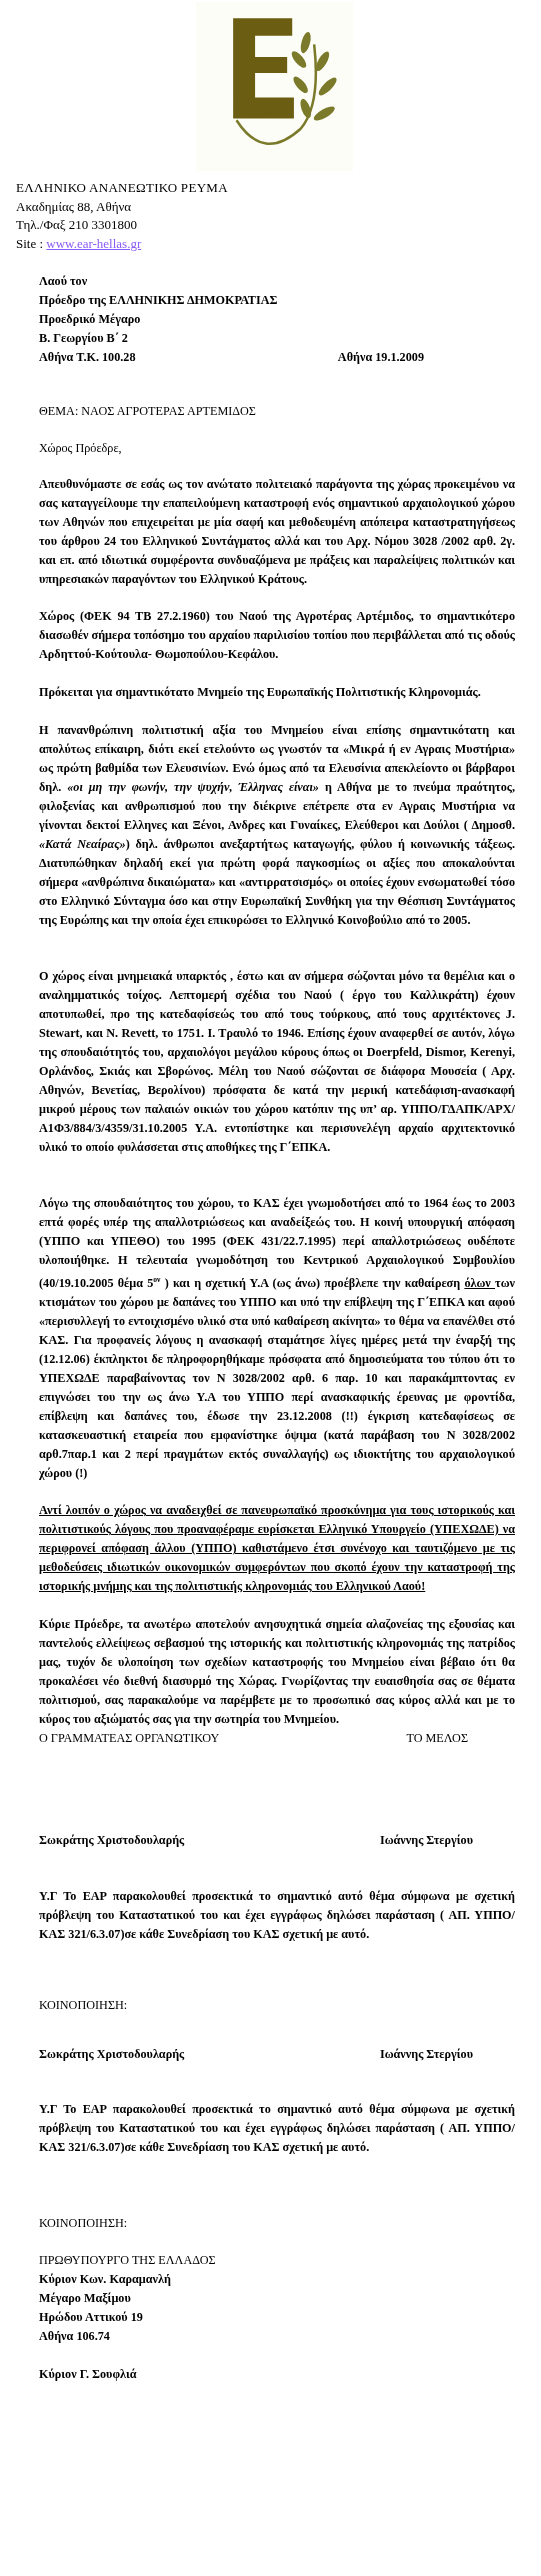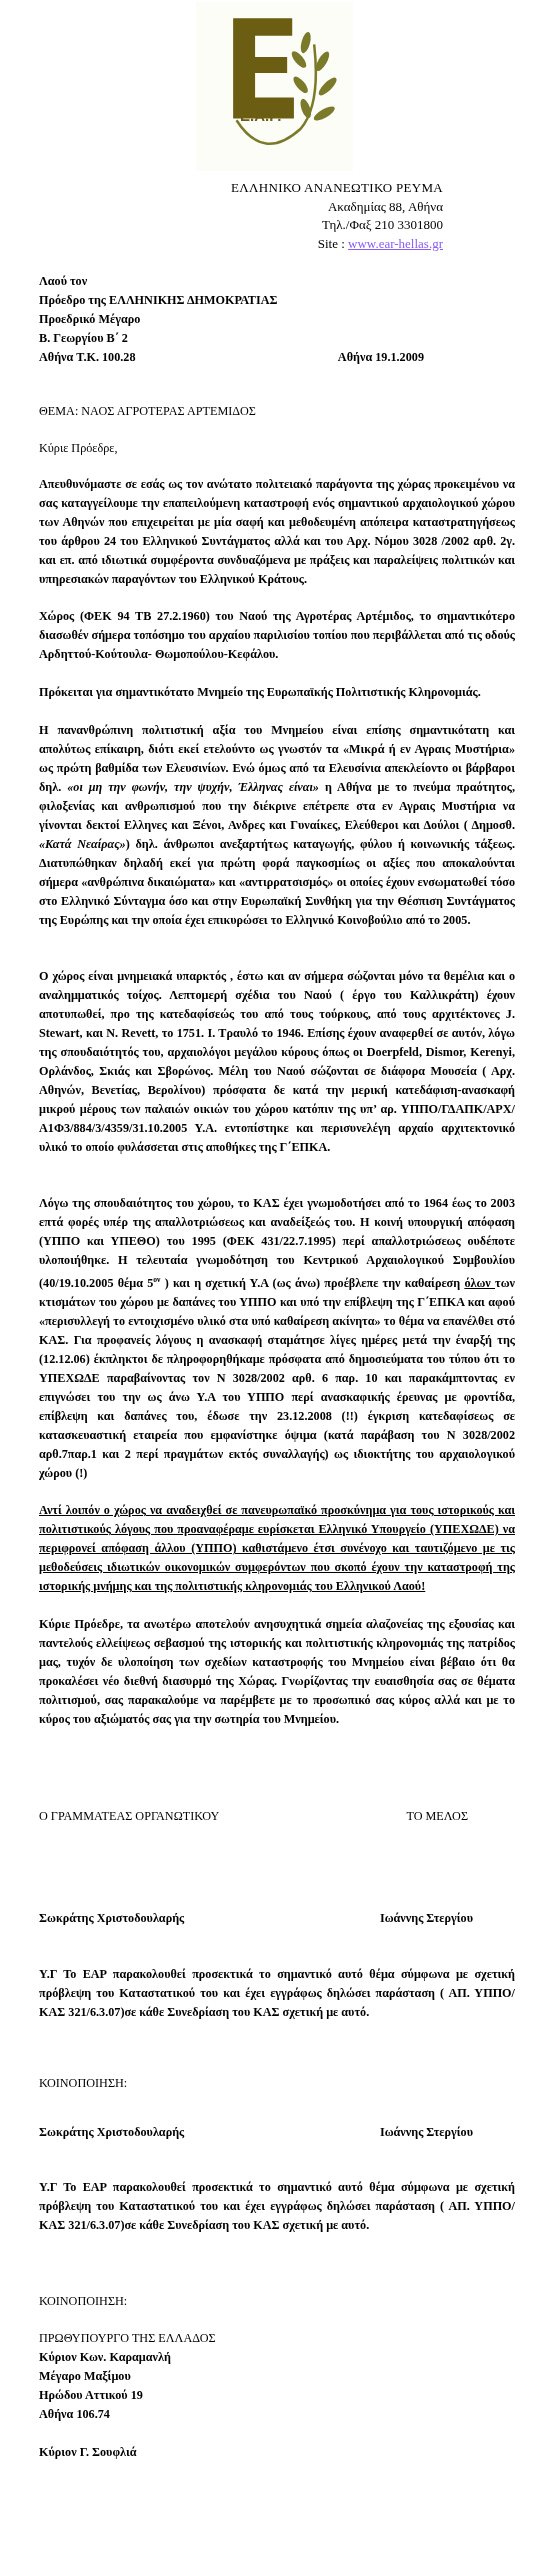--- a/index.html
+++ b/index.html
@@ -11,22 +11,22 @@
       font-size: 12.2px;
       font-weight: bold;
     }
     .page { position: relative; width: 541px; }
     .logo {
       position: absolute; left: 196px; top: 1.7px; width: 157px; height: 169px;
       background: #fdfdf8;
     }
     .logo svg { display: block; }
     .letterhead {
-      position: absolute; left: 0; top: 179px; width: 443px;
-      text-align: right; font-weight: normal; font-size: 13px; line-height: 18.6px;
+      position: absolute; left: 16px; top: 179px; width: 443px;
+      text-align: left; font-weight: normal; font-size: 13px; line-height: 18.6px;
     }
     .letterhead .org { letter-spacing: 0.3px; }
     .letterhead a { color: #8b5cf6; text-decoration: underline; }
     .content { position: absolute; left: 39px; top: 272px; width: 476px; }
     .addr { line-height: 19px; }
     .addr-row { display: flex; justify-content: space-between; }
     .addr-row .date { margin-right: 91px; }
     .subject { margin-top: 35px; line-height: 18.6px; font-weight: normal; }
     .greet { margin-top: 18.6px; line-height: 18.6px; font-weight: normal; }
     p.body {
@@ -49,21 +49,21 @@
       <path d="M44 19 H114 V40 H70 V65 H108 V84 H70 V113 H116 V138 H44 Z" fill="#6b5e12"></path>
       <path d="M48 140 Q80 190 124 150 Q148 122 140 50" fill="none" stroke="#7a7a2a" stroke-width="3"></path>
       <ellipse cx="130" cy="48" rx="5" ry="13" transform="rotate(15 130 48)" fill="#7a7a2a"></ellipse>
       <ellipse cx="122" cy="68" rx="5" ry="12" transform="rotate(-40 122 68)" fill="#7a7a2a"></ellipse>
       <ellipse cx="150" cy="70" rx="5" ry="13" transform="rotate(30 150 70)" fill="#7a7a2a"></ellipse>
       <ellipse cx="124" cy="98" rx="5" ry="12" transform="rotate(-40 124 98)" fill="#7a7a2a"></ellipse>
       <ellipse cx="156" cy="100" rx="5" ry="14" transform="rotate(45 156 100)" fill="#7a7a2a"></ellipse>
       <ellipse cx="130" cy="126" rx="5" ry="12" transform="rotate(-20 130 126)" fill="#7a7a2a"></ellipse>
       <ellipse cx="152" cy="132" rx="5" ry="14" transform="rotate(60 152 132)" fill="#7a7a2a"></ellipse>
     </svg>
-    <span style="position:absolute;left:44px;top:105px;font-family:Liberation Sans, sans-serif;font-size:15px;color:#6b5e12;font-weight:bold;">E.A.P.</span>
+    <span style="position:absolute;left:44px;top:105px;font-family:Liberation Sans, sans-serif;font-size:12px;color:#6b5e12;font-weight:bold;">E.A.P.</span>
   </div>
 
   <div class="letterhead">
     <div class="org">ΕΛΛΗΝΙΚΟ ΑΝΑΝΕΩΤΙΚΟ ΡΕΥΜΑ</div>
     <div>Ακαδημίας 88, Αθήνα</div>
     <div>Τηλ./Φαξ  210 3301800</div>
     <div>
       <span>Site : </span><a>www.ear-hellas.gr</a>
     </div>
   </div>
@@ -74,32 +74,32 @@
       <div>Πρόεδρο της ΕΛΛΗΝΙΚΗΣ  ΔΗΜΟΚΡΑΤΙΑΣ</div>
       <div>Προεδρικό Μέγαρο</div>
       <div>Β. Γεωργίου Β΄ 2</div>
       <div class="addr-row">
         <span>Αθήνα Τ.Κ. 100.28</span>
         <span class="date">Αθήνα  19.1.2009</span>
       </div>
     </div>
 
     <div class="subject">ΘΕΜΑ: ΝΑΟΣ ΑΓΡΟΤΕΡΑΣ  ΑΡΤΕΜΙΔΟΣ</div>
-    <div class="greet">Κύριε Πρόεδρε,</div>
+    <div class="greet">Χώρος Πρόεδρε,</div>
 
     <p class="body" style="margin-top:17px">Απευθυνόμαστε σε εσάς ως τον ανώτατο πολιτειακό παράγοντα της χώρας προκειμένου να σας καταγγείλουμε την επαπειλούμενη καταστροφή ενός σημαντικού αρχαιολογικού χώρου των Αθηνών που επιχειρείται με μία σαφή και μεθοδευμένη απόπειρα καταστρατηγήσεως του άρθρου 24 του Ελληνικού Συντάγματος αλλά και του Αρχ. Νόμου  3028 /2002 αρθ. 2γ. και επ. από ιδιωτικά συμφέροντα συνδυαζόμενα με πράξεις και παραλείψεις πολιτικών και υπηρεσιακών παραγόντων του Ελληνικού Κράτους.</p>
     <p class="body" style="margin-top:18.6px">Χώρος (ΦΕΚ 94 ΤΒ 27.2.1960) του Ναού της Αγροτέρας Αρτέμιδος, το σημαντικότερο διασωθέν σήμερα τοπόσημο του αρχαίου παριλισίου τοπίου που περιβάλλεται  από τις οδούς Αρδηττού-Κούτουλα-  Θωμοπούλου-Κεφάλου.</p>
     <p class="body" style="margin-top:18.6px">Πρόκειται για σημαντικότατο Μνημείο της  Ευρωπαϊκής Πολιτιστικής Κληρονομιάς.</p>
     <p class="body" style="margin-top:18.6px"><span>Η πανανθρώπινη πολιτιστική αξία του Μνημείου είναι επίσης σημαντικότατη και απολύτως επίκαιρη, διότι εκεί ετελούντο ως γνωστόν τα «Μικρά ή εν Αγραις Μυστήρια» ως πρώτη βαθμίδα των Ελευσινίων. Ενώ όμως από τα Ελευσίνια απεκλείοντο οι βάρβαροι δηλ. </span><span class="i">«οι μη την φωνήν, την ψυχήν, Έλληνας είναι»</span><span> η Αθήνα με το πνεύμα πραότητος, φιλοξενίας και ανθρωπισμού που την διέκρινε επέτρεπε στα εν Αγραις Μυστήρια να γίνονται δεκτοί Ελληνες και Ξένοι, Ανδρες και Γυναίκες, Ελεύθεροι και Δούλοι ( Δημοσθ. </span><span class="i">«Κατά Νεαίρας»</span><span>) δηλ. άνθρωποι ανεξαρτήτως καταγωγής, φύλου ή κοινωνικής τάξεως. Διατυπώθηκαν δηλαδή εκεί για πρώτη φορά παγκοσμίως οι αξίες που αποκαλούνται σήμερα «ανθρώπινα δικαιώματα» και «αντιρρατσισμός» οι οποίες έχουν ενσωματωθεί τόσο στο Ελληνικό Σύνταγμα όσο και στην  Ευρωπαϊκή Συνθήκη για την Θέσπιση Συντάγματος της Ευρώπης και την οποία έχει επικυρώσει το Ελληνικό Κοινοβούλιο από το 2005.</span></p>
     <p class="body" style="margin-top:37px">Ο χώρος είναι μνημειακά υπαρκτός , έστω και αν σήμερα σώζονται μόνο τα θεμέλια και ο  αναλημματικός τοίχος. Λεπτομερή σχέδια του Ναού ( έργο του Καλλικράτη) έχουν αποτυπωθεί, προ της κατεδαφίσεώς του από τους τούρκους, από τους αρχιτέκτονες J. Stewart, και N.  Revett,  το 1751. Ι. Τραυλό το 1946. Επίσης έχουν αναφερθεί σε αυτόν, λόγω της σπουδαιότητός του, αρχαιολόγοι μεγάλου κύρους όπως οι  Doerpfeld, Dismor, Kerenyi, Ορλάνδος, Σκιάς  και Σβορώνος. Μέλη του Ναού σώζονται σε διάφορα Μουσεία ( Αρχ. Αθηνών, Βενετίας, Βερολίνου) πρόσφατα δε κατά την μερική κατεδάφιση-ανασκαφή μικρού μέρους των παλαιών οικιών του χώρου κατόπιν της υπ’ αρ. ΥΠΠΟ/ΓΔΑΠΚ/ΑΡΧ/Α1Φ3/884/3/4359/31.10.2005   Υ.Α. εντοπίστηκε και περισυνελέγη αρχαίο αρχιτεκτονικό υλικό το οποίο φυλάσσεται στις αποθήκες της Γ΄ΕΠΚΑ.</p>
     <p class="body" style="margin-top:37px"><span>Λόγω της σπουδαιότητος του χώρου, το ΚΑΣ έχει γνωμοδοτήσει από το 1964 έως το 2003 επτά φορές υπέρ της απαλλοτριώσεως και αναδείξεώς του. Η κοινή υπουργική απόφαση (ΥΠΠΟ και ΥΠΕΘΟ) του 1995 (ΦΕΚ 431/22.7.1995) περί απαλλοτριώσεως ουδέποτε υλοποιήθηκε. Η τελευταία γνωμοδότηση του Κεντρικού Αρχαιολογικού Συμβουλίου (40/19.10.2005 θέμα 5</span><sup>ον</sup><span> ) και η σχετική Υ.Α (ως άνω) προέβλεπε την  καθαίρεση </span><span class="u">όλων </span><span>των κτισμάτων του χώρου με δαπάνες του ΥΠΠΟ και υπό την επίβλεψη της Γ΄ΕΠΚΑ και αφού «περισυλλεγή το εντοιχισμένο υλικό στα υπό καθαίρεση ακίνητα»  το θέμα να επανέλθει στό ΚΑΣ.  Για προφανείς λόγους η ανασκαφή σταμάτησε λίγες ημέρες μετά την έναρξή της (12.12.06)   έκπληκτοι δε πληροφορηθήκαμε πρόσφατα από δημοσιεύματα του τύπου ότι το ΥΠΕΧΩΔΕ παραβαίνοντας τον Ν 3028/2002 αρθ. 6 παρ. 10  και παρακάμπτοντας εν επιγνώσει του την ως άνω Υ.Α του ΥΠΠΟ περί ανασκαφικής έρευνας με φροντίδα, επίβλεψη και δαπάνες  του, έδωσε την 23.12.2008  (!!)  έγκριση κατεδαφίσεως σε κατασκευαστική εταιρεία που εμφανίστηκε  όψιμα (κατά παράβαση του Ν 3028/2002 αρθ.7παρ.1 και 2 περί πραγμάτων εκτός συναλλαγής) ως ιδιοκτήτης του αρχαιολογικού χώρου (!)</span></p>
     <p class="body u" style="margin-top:18.6px"> Αντί λοιπόν ο χώρος να αναδειχθεί σε  πανευρωπαϊκό προσκύνημα για τους ιστορικούς και πολιτιστικούς λόγους που προαναφέραμε ευρίσκεται Ελληνικό Υπουργείο (ΥΠΕΧΩΔΕ) να περιφρονεί απόφαση άλλου (ΥΠΠΟ) καθιστάμενο έτσι συνένοχο και ταυτιζόμενο με τις μεθοδεύσεις ιδιωτικών οικονομικών συμφερόντων που σκοπό έχουν την καταστροφή της ιστορικής μνήμης και της πολιτιστικής κληρονομιάς του Ελληνικού Λαού!</p>
     <p class="body" style="margin-top:18.6px">Κύριε Πρόεδρε, τα ανωτέρω αποτελούν ανησυχητικά  σημεία αλαζονείας της εξουσίας  και παντελούς ελλείψεως σεβασμού της ιστορικής και πολιτιστικής κληρονομιάς της  πατρίδος μας, τυχόν δε υλοποίηση των σχεδίων καταστροφής του Μνημείου είναι βέβαιο ότι θα προκαλέσει νέο διεθνή διασυρμό της Χώρας. Γνωρίζοντας την ευαισθησία σας σε θέματα πολιτισμού, σας παρακαλούμε να παρέμβετε με το προσωπικό σας κύρος αλλά και με το κύρος του αξιώματός σας για την σωτηρία του Μνημείου.</p>
 
-    <div class="sigrow normal" style="margin-top:78px">
+    <div class="sigrow normal" style="">
       <span>Ο  ΓΡΑΜΜΑΤΕΑΣ ΟΡΓΑΝΩΤΙΚΟΥ</span>
       <span style="margin-right:47px">ΤΟ ΜΕΛΟΣ</span>
     </div>
     <div class="sigrow" style="margin-top:84px">
       <span>Σωκράτης Χριστοδουλαρής</span>
       <span style="margin-right:42px">Ιωάννης Στεργίου</span>
     </div>
 
     <p class="body" style="margin-top:37px">Υ.Γ  Το ΕΑΡ παρακολουθεί προσεκτικά το σημαντικό αυτό θέμα σύμφωνα με σχετική πρόβλεψη του Καταστατικού του και έχει εγγράφως δηλώσει παράσταση ( ΑΠ. ΥΠΠΟ/ΚΑΣ 321/6.3.07)σε κάθε Συνεδρίαση του ΚΑΣ σχετική με αυτό.</p>
 

